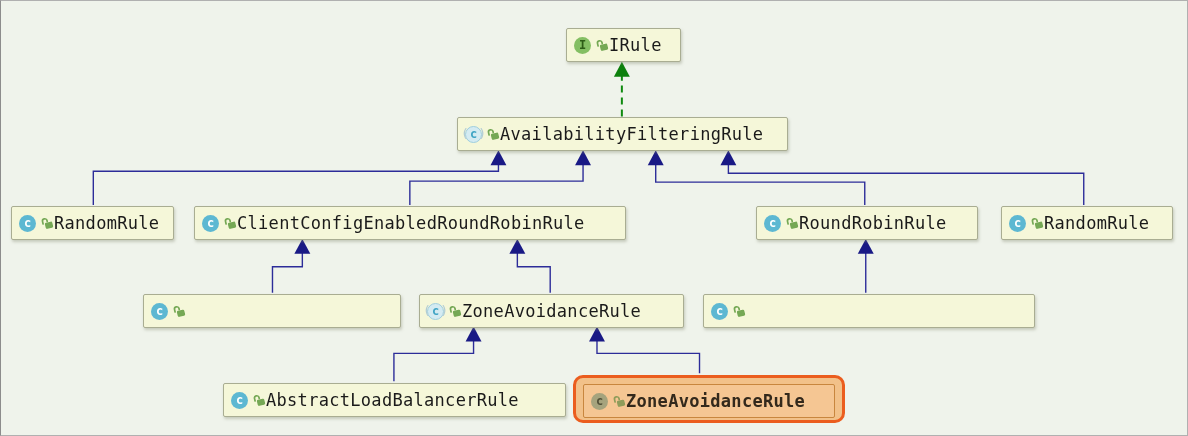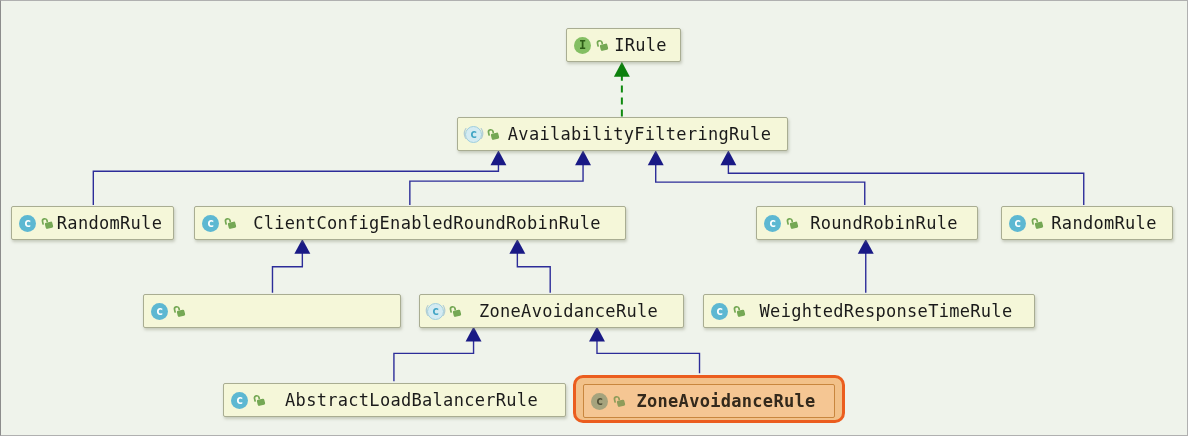--- a/index.html
+++ b/index.html
@@ -9,21 +9,21 @@
     overflow:hidden; font-family:"DejaVu Sans Mono", monospace;
   }
   #edges-layer { position:absolute; left:0; top:0; width:100%; height:100%; }
   .node {
     position:absolute; box-sizing:border-box; display:flex; align-items:center;
     background:#f5f7d9; border:1px solid #a9ad92; border-radius:2px;
     box-shadow:1px 2px 3px rgba(130,135,110,0.38);
     padding:0 8px 0 7px;
   }
   .node .label {
-    flex:1 1 auto; text-align:center; white-space:nowrap;
+    flex:1 1 auto; text-align:left; white-space:nowrap;
     font:500 17px "DejaVu Sans Mono", monospace; color:#1a1a1a; letter-spacing:0.3px;
   }
   .icons { display:flex; align-items:center; gap:4px; flex:0 0 auto; }
   .badge {
     width:17px; height:17px; border-radius:50%;
     display:flex; align-items:center; justify-content:center;
     font:bold 12px "DejaVu Sans Mono", monospace; line-height:1; position:relative;
   }
   .badge.class    { background:#5db8d2; color:#ffffff; }
   .badge.interface{ background:#84bf63; color:#2d5c16; }
@@ -150,21 +150,20 @@
         <span class="label">ZoneAvoidanceRule</span>
       </div>
       <div class="node" style="left: 702px; top: 293px; width: 332px; height: 34px;">
         <span class="icons">
           <span class="badge class">c</span>
           <svg class="lock" width="14" height="14" viewBox="0 0 14 14">
      <path d="M3 7 V4.6 a2.3 2.3 0 0 1 4.6 0 V5.6" fill="none" stroke="#75a855" stroke-width="1.7" stroke-linecap="round"></path>
      <rect x="4.6" y="6.6" width="7.6" height="6.2" rx="1.4" fill="#75a855"></rect>
    </svg>
         </span>
-        <span class="label">WeightedResponseTimeRule</span>
       </div>
       <div class="node" style="left: 222px; top: 382px; width: 343px; height: 34px;">
         <span class="icons">
           <span class="badge class">c</span>
           <svg class="lock" width="14" height="14" viewBox="0 0 14 14">
      <path d="M3 7 V4.6 a2.3 2.3 0 0 1 4.6 0 V5.6" fill="none" stroke="#75a855" stroke-width="1.7" stroke-linecap="round"></path>
      <rect x="4.6" y="6.6" width="7.6" height="6.2" rx="1.4" fill="#75a855"></rect>
    </svg>
         </span>
         <span class="label">AbstractLoadBalancerRule</span>

